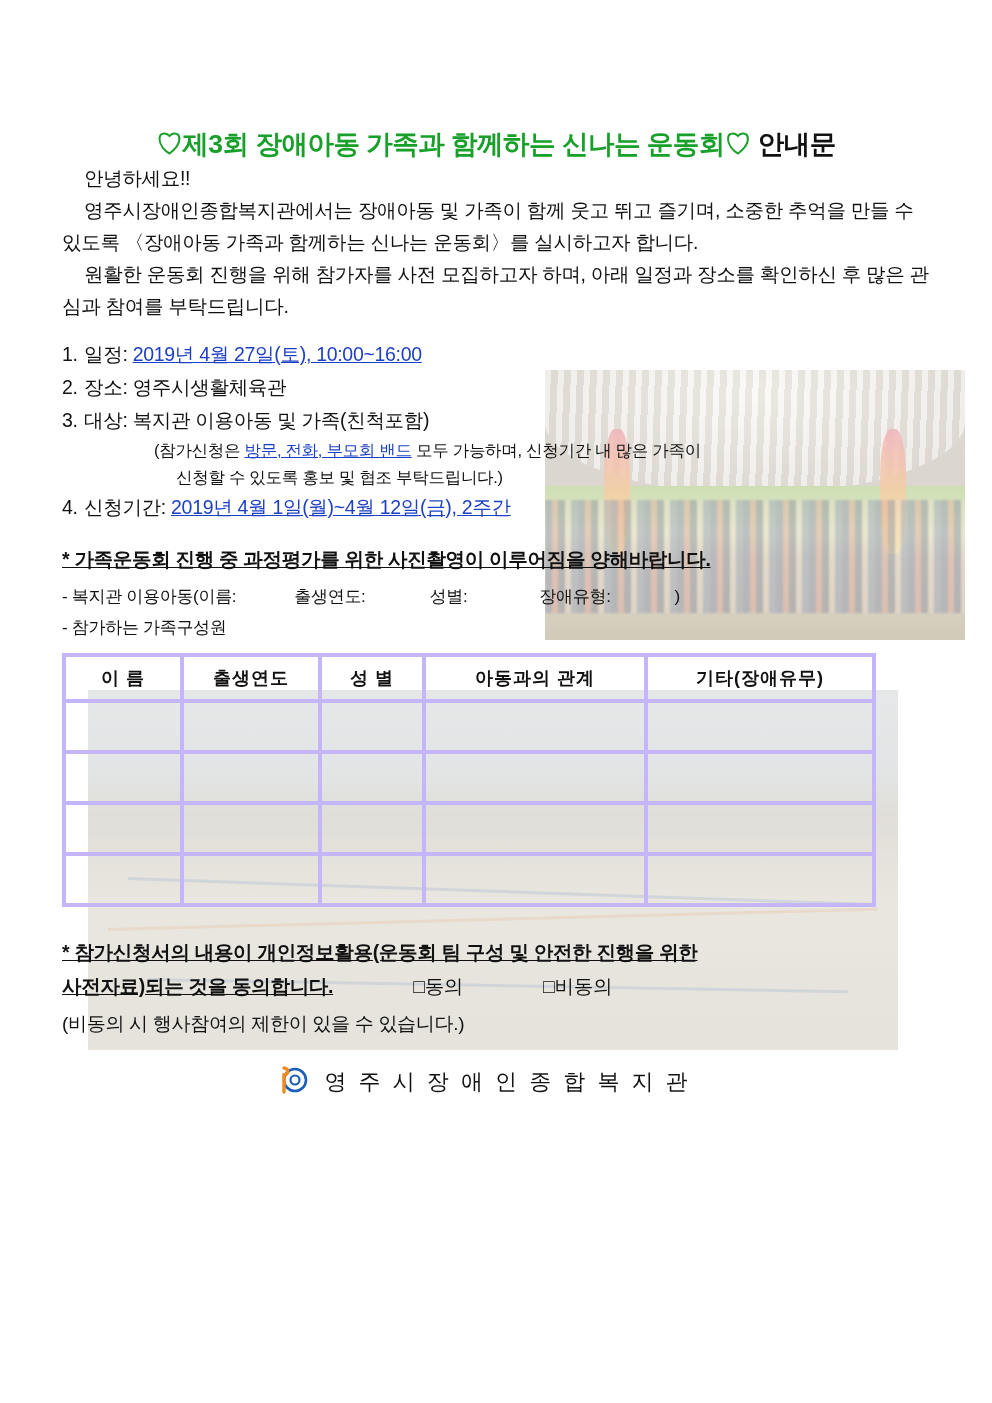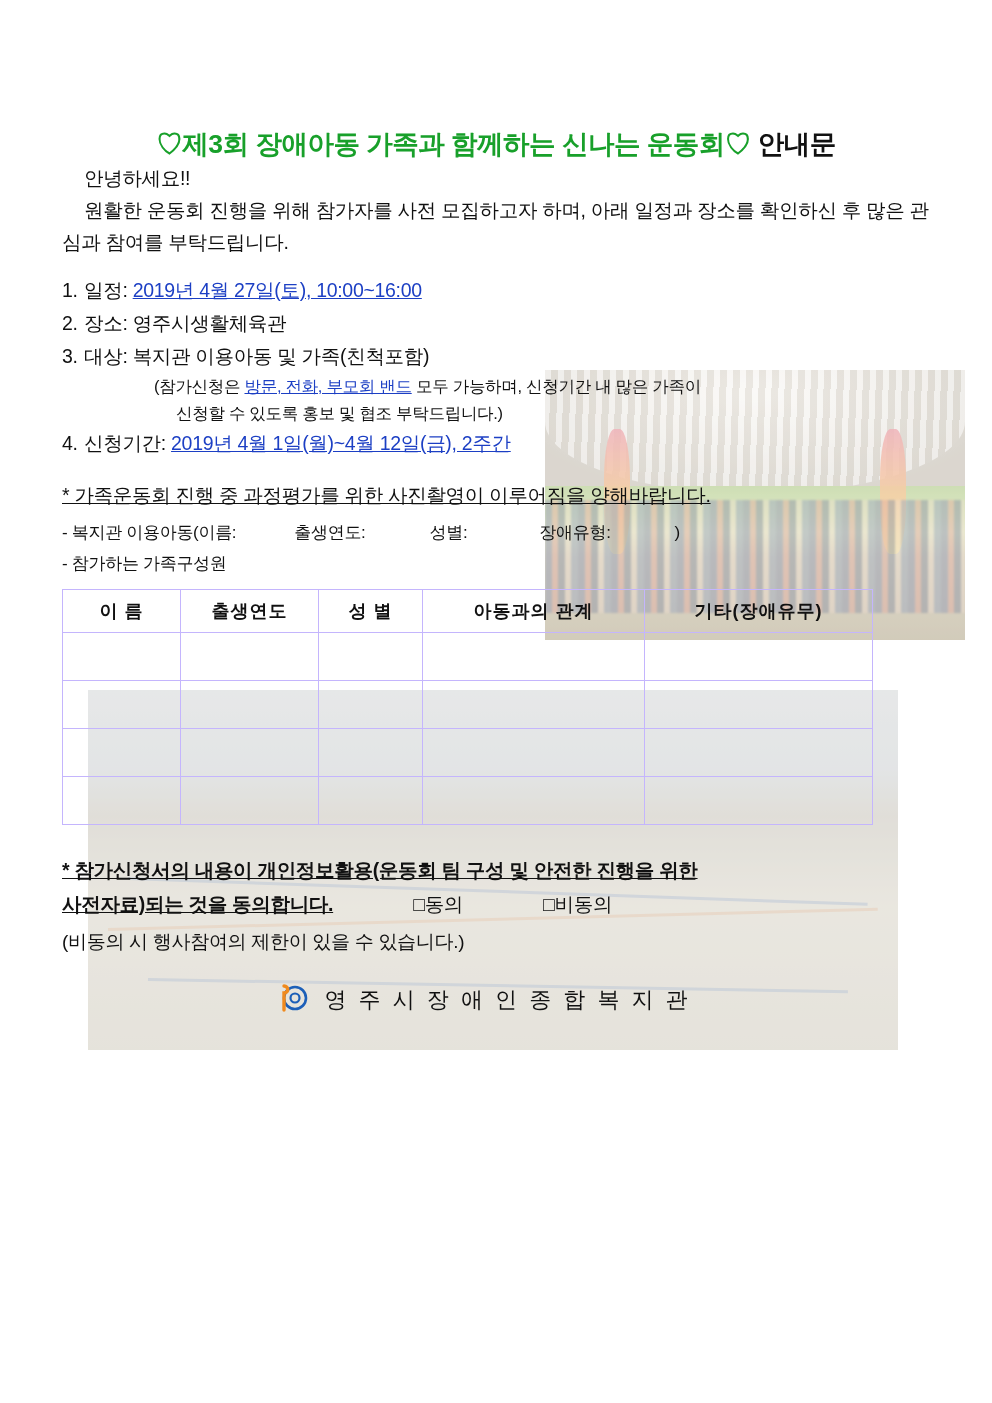--- a/index.html
+++ b/index.html
@@ -196,21 +196,21 @@
     padding-left: 92px;
     letter-spacing: -0.3px;
   }
   .note .blue-u { font-size: 16.5px; }
 
   .star-line {
     margin-top: 22px;
     font-size: 19.5px;
     letter-spacing: -0.3px;
     text-decoration: underline;
-    font-weight: normal;
+    font-weight: bold;
     white-space: nowrap;
   }
 
   .dashed-head {
     margin-top: 56px;
     font-size: 21px;
     letter-spacing: -0.3px;
     white-space: nowrap;
     text-align: center;
     color: #111;
@@ -229,21 +229,21 @@
   .applicant-lines .gap-m { display: inline-block; width: 64px; }
   .applicant-lines .gap-l { display: inline-block; width: 72px; }
 
   table.form {
     margin-top: 10px;
     border-collapse: collapse;
     width: 810px;
     table-layout: fixed;
   }
   table.form th, table.form td {
-    border: 1px solid #c4b5fd;
+    border: 4px solid #c4b5fd;
     height: 45px;
     text-align: center;
     font-size: 18px;
     letter-spacing: 0px;
     color: #111;
     background: transparent;
   }
   table.form th {
     height: 40px;
     font-weight: bold;
@@ -313,20 +313,21 @@
   <div class="whitewash"></div>
 </div>
 
 <div class="page">
 
   <h1 class="title">
     <span class="green">♡</span><span class="green">제3회 장애아동 가족과 함께하는 신나는 운동회</span><span class="green">♡</span><span class="black"> 안내문</span>
   </h1>
 
   <p class="para intro indent">안녕하세요!!</p>
+  <p class="para indent">영주시장애인종합복지관에서는 장애아동 및 가족이 함께 웃고 뛰고 즐기며, 소중한 추억을 만들 수 있도록 〈장애아동 가족과 함께하는 신나는 운동회〉를 실시하고자 합니다.</p>
   <p class="para indent">원활한 운동회 진행을 위해 참가자를 사전 모집하고자 하며, 아래 일정과 장소를 확인하신 후 많은 관심과 참여를 부탁드립니다.</p>
 
   <ol class="list">
     <li>
       <span class="num">1.</span><span>일정:</span>
       <span class="blue-u">2019년 4월 27일(토), 10:00~16:00</span>
     </li>
     <li>
       <span class="num">2.</span><span>장소:</span>
       <span>영주시생활체육관</span>

